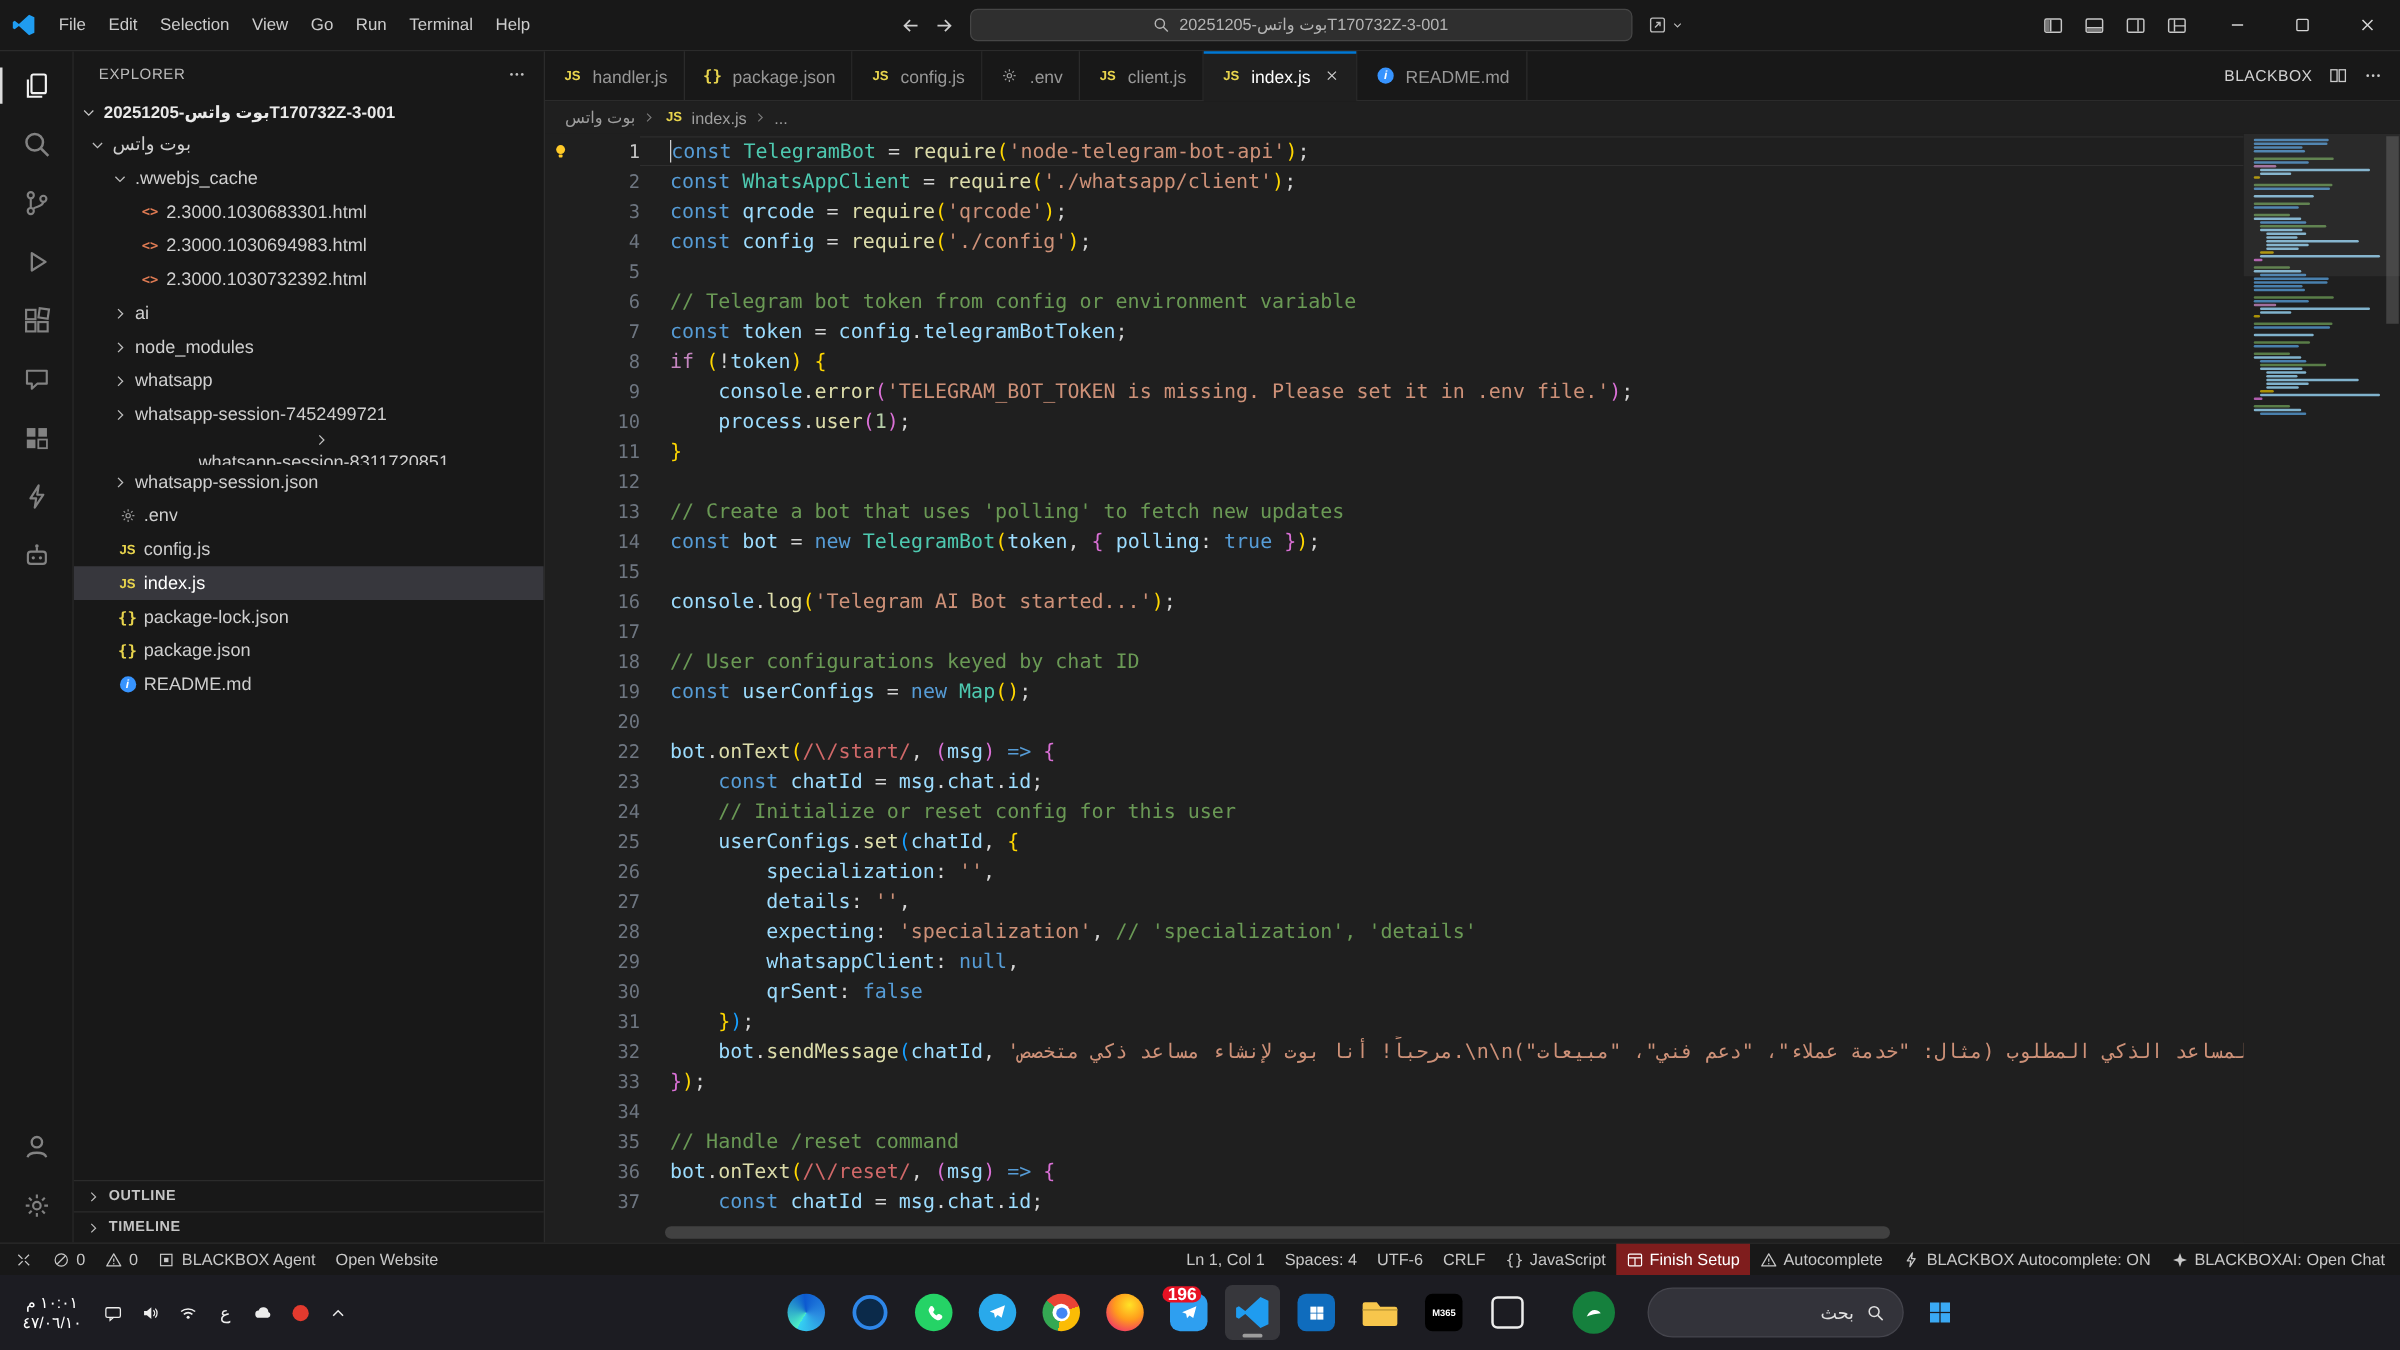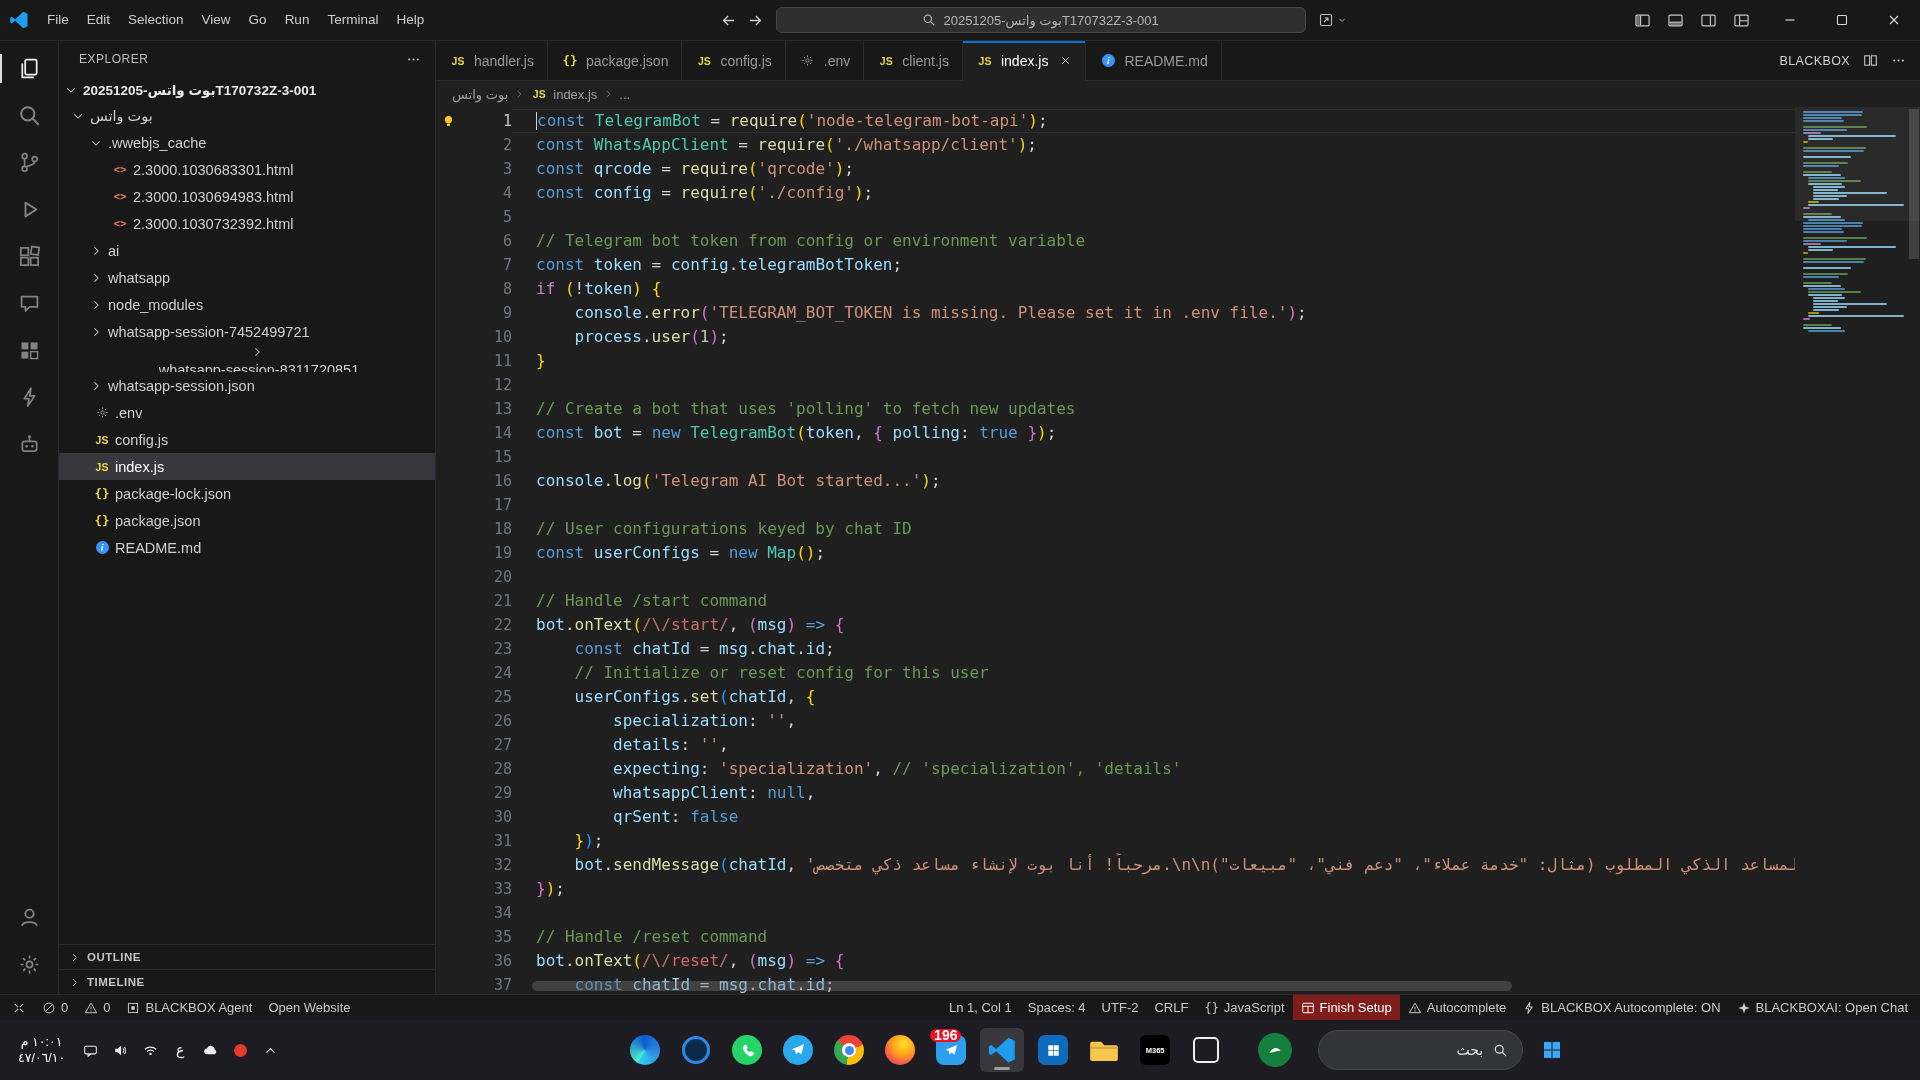--- a/index.html
+++ b/index.html
@@ -366,29 +366,29 @@
               </svg>
             </span>
             <span class="tree-label">ai</span>
           </div>
           <div class="tree-row" style="padding-left: 28px;">
             <span class="chev">
               <svg viewBox="0 0 16 16" width="14" height="14">
                 <path d="M6.2 3.8 10.4 8l-4.2 4.2" fill="none" stroke="currentColor" stroke-width="1.2"></path>
               </svg>
             </span>
-            <span class="tree-label">whatsapp</span>
+            <span class="tree-label">node_modules</span>
           </div>
           <div class="tree-row" style="padding-left: 28px;">
             <span class="chev">
               <svg viewBox="0 0 16 16" width="14" height="14">
                 <path d="M6.2 3.8 10.4 8l-4.2 4.2" fill="none" stroke="currentColor" stroke-width="1.2"></path>
               </svg>
             </span>
-            <span class="tree-label">node_modules</span>
+            <span class="tree-label">whatsapp</span>
           </div>
           <div class="tree-row" style="padding-left: 28px;">
             <span class="chev">
               <svg viewBox="0 0 16 16" width="14" height="14">
                 <path d="M6.2 3.8 10.4 8l-4.2 4.2" fill="none" stroke="currentColor" stroke-width="1.2"></path>
               </svg>
             </span>
             <span class="tree-label">whatsapp-session-7452499721</span>
           </div>
           <div class="tree-row" style="padding-left: 28px; flex-direction: column;">
@@ -564,21 +564,20 @@
             <div class="line"><span class="glyph"></span><span class="ln">11</span><span class="lc"><span class="t-g1">}</span></span></div>
             <div class="line"><span class="glyph"></span><span class="ln">12</span><span class="lc"></span></div>
             <div class="line"><span class="glyph"></span><span class="ln">13</span><span class="lc"><span class="t-m">// Create a bot that uses 'polling' to fetch new updates</span></span></div>
             <div class="line"><span class="glyph"></span><span class="ln">14</span><span class="lc"><span class="t-k">const</span><span class="t-p"> </span><span class="t-v">bot</span><span class="t-p"> = </span><span class="t-k">new</span><span class="t-p"> </span><span class="t-t">TelegramBot</span><span class="t-g1">(</span><span class="t-v">token</span><span class="t-p">, </span><span class="t-g2">{</span><span class="t-p"> </span><span class="t-v">polling</span><span class="t-p">: </span><span class="t-k">true</span><span class="t-p"> </span><span class="t-g2">}</span><span class="t-g1">)</span><span class="t-p">;</span></span></div>
             <div class="line"><span class="glyph"></span><span class="ln">15</span><span class="lc"></span></div>
             <div class="line"><span class="glyph"></span><span class="ln">16</span><span class="lc"><span class="t-v">console</span><span class="t-p">.</span><span class="t-f">log</span><span class="t-g1">(</span><span class="t-s">'Telegram AI Bot started...'</span><span class="t-g1">)</span><span class="t-p">;</span></span></div>
             <div class="line"><span class="glyph"></span><span class="ln">17</span><span class="lc"></span></div>
             <div class="line"><span class="glyph"></span><span class="ln">18</span><span class="lc"><span class="t-m">// User configurations keyed by chat ID</span></span></div>
             <div class="line"><span class="glyph"></span><span class="ln">19</span><span class="lc"><span class="t-k">const</span><span class="t-p"> </span><span class="t-v">userConfigs</span><span class="t-p"> = </span><span class="t-k">new</span><span class="t-p"> </span><span class="t-t">Map</span><span class="t-g1">(</span><span class="t-g1">)</span><span class="t-p">;</span></span></div>
             <div class="line"><span class="glyph"></span><span class="ln">20</span><span class="lc"></span></div>
-            <div class="line"><span class="glyph"></span><span class="ln">21</span><span class="lc"><span class="t-m">// Handle /start command</span></span></div>
             <div class="line"><span class="glyph"></span><span class="ln">22</span><span class="lc"><span class="t-v">bot</span><span class="t-p">.</span><span class="t-f">onText</span><span class="t-g1">(</span><span class="t-r">/\/start/</span><span class="t-p">, </span><span class="t-g2">(</span><span class="t-v">msg</span><span class="t-g2">)</span><span class="t-p"> </span><span class="t-k">=&gt;</span><span class="t-p"> </span><span class="t-g2">{</span></span></div>
             <div class="line"><span class="glyph"></span><span class="ln">23</span><span class="lc"><span class="t-p">    </span><span class="t-k">const</span><span class="t-p"> </span><span class="t-v">chatId</span><span class="t-p"> = </span><span class="t-v">msg</span><span class="t-p">.</span><span class="t-v">chat</span><span class="t-p">.</span><span class="t-v">id</span><span class="t-p">;</span></span></div>
             <div class="line"><span class="glyph"></span><span class="ln">24</span><span class="lc"><span class="t-p">    </span><span class="t-m">// Initialize or reset config for this user</span></span></div>
             <div class="line"><span class="glyph"></span><span class="ln">25</span><span class="lc"><span class="t-p">    </span><span class="t-v">userConfigs</span><span class="t-p">.</span><span class="t-f">set</span><span class="t-g3">(</span><span class="t-v">chatId</span><span class="t-p">, </span><span class="t-g1">{</span></span></div>
             <div class="line"><span class="glyph"></span><span class="ln">26</span><span class="lc"><span class="t-p">        </span><span class="t-v">specialization</span><span class="t-p">: </span><span class="t-s">''</span><span class="t-p">,</span></span></div>
             <div class="line"><span class="glyph"></span><span class="ln">27</span><span class="lc"><span class="t-p">        </span><span class="t-v">details</span><span class="t-p">: </span><span class="t-s">''</span><span class="t-p">,</span></span></div>
             <div class="line"><span class="glyph"></span><span class="ln">28</span><span class="lc"><span class="t-p">        </span><span class="t-v">expecting</span><span class="t-p">: </span><span class="t-s">'specialization'</span><span class="t-p">, </span><span class="t-m">// 'specialization', 'details'</span></span></div>
             <div class="line"><span class="glyph"></span><span class="ln">29</span><span class="lc"><span class="t-p">        </span><span class="t-v">whatsappClient</span><span class="t-p">: </span><span class="t-k">null</span><span class="t-p">,</span></span></div>
             <div class="line"><span class="glyph"></span><span class="ln">30</span><span class="lc"><span class="t-p">        </span><span class="t-v">qrSent</span><span class="t-p">: </span><span class="t-k">false</span></span></div>
             <div class="line"><span class="glyph"></span><span class="ln">31</span><span class="lc"><span class="t-p">    </span><span class="t-g1">}</span><span class="t-g3">)</span><span class="t-p">;</span></span></div>
@@ -714,21 +713,21 @@
         </span>
       </div>
     <div class="sb-right">
         <span class="sb-item">
           <span>Ln 1, Col 1</span>
         </span>
         <span class="sb-item">
           <span>Spaces: 4</span>
         </span>
         <span class="sb-item">
-          <span>UTF-2</span>
+          <span>UTF-6</span>
         </span>
         <span class="sb-item">
           <span>CRLF</span>
         </span>
         <span class="sb-item">
           <span class="braces-txt">{}</span>
           <span>JavaScript</span>
         </span>
         <span class="sb-item emph">
           <span class="icon">

